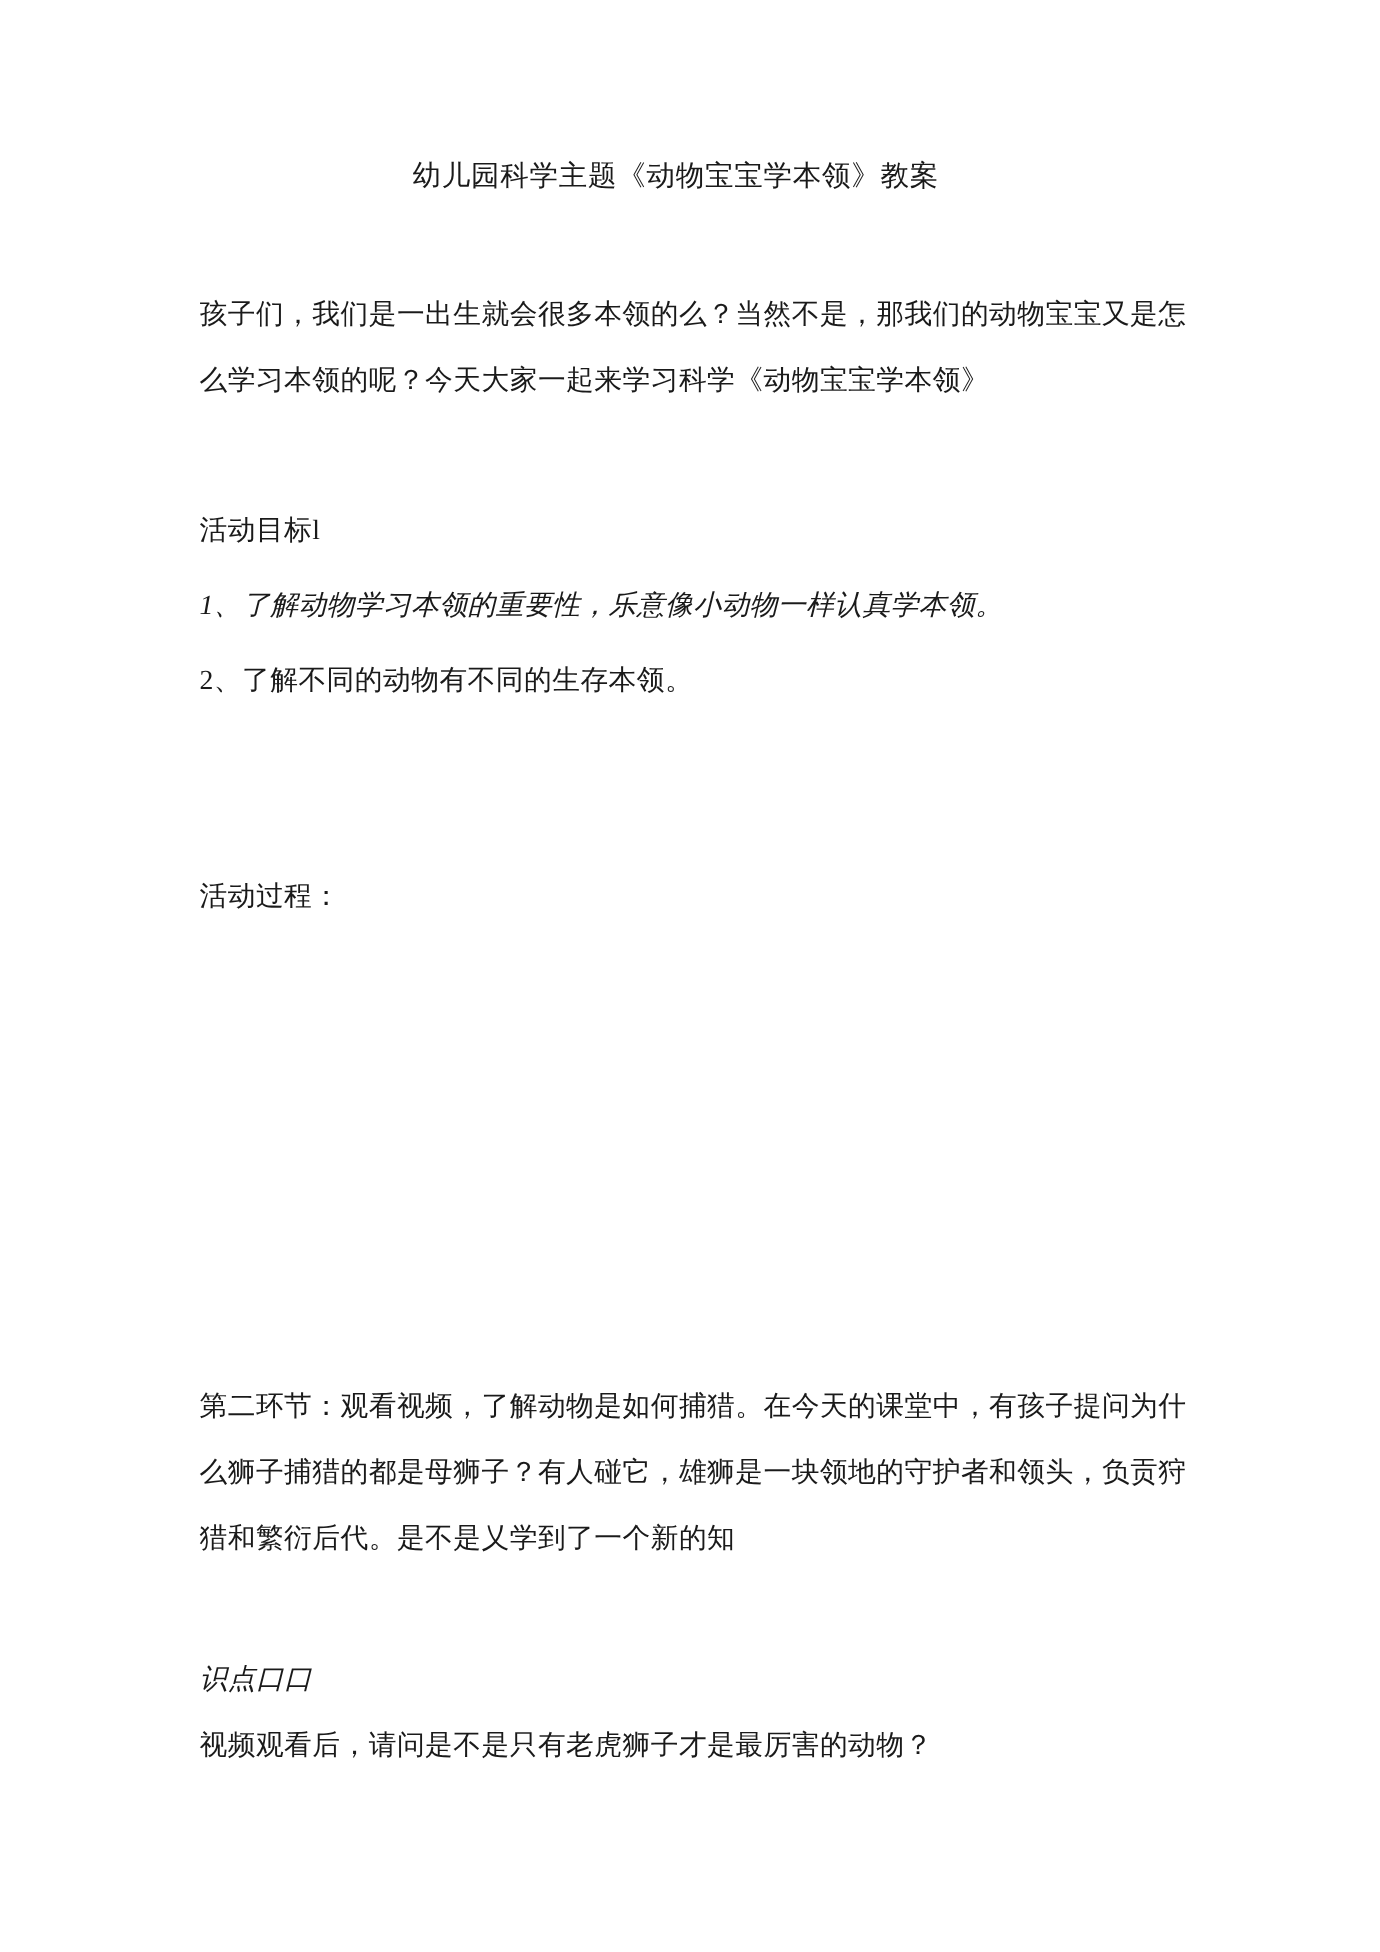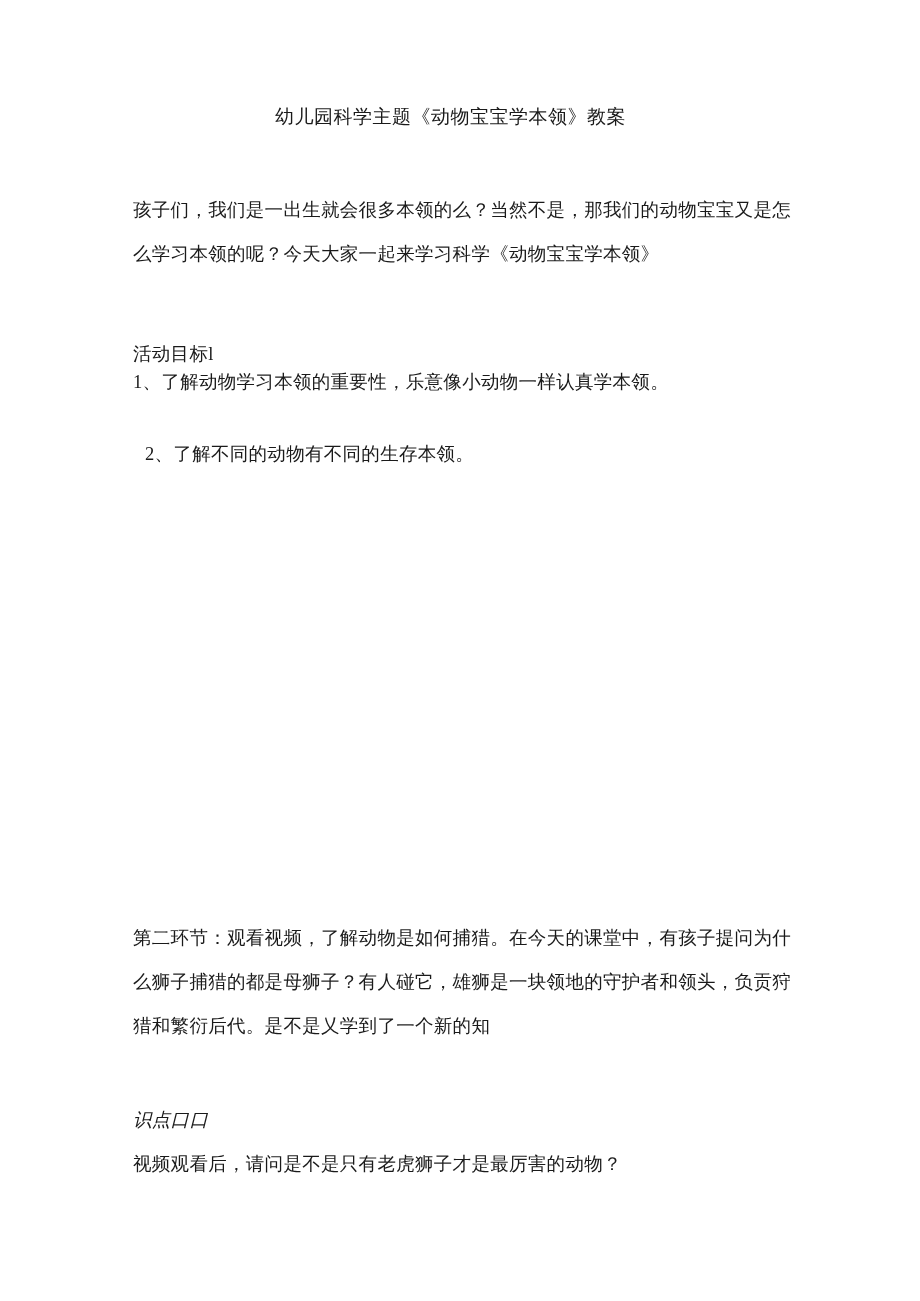--- a/index.html
+++ b/index.html
@@ -43,22 +43,22 @@
   .intro {
     top: 188px;
     text-indent: 0;
   }
   .section-heading {
     font-size: 18.5px;
     line-height: 44px;
     color: #1a1a1a;
   }
   .goals-head { top: 332px; }
-  .goal-line-1 { top: 360px; }
-  .goal-line-2 { top: 432px; margin-left: 12px; }
+  .goal-line-1 { top: 382px; font-style: italic; }
+  .goal-line-2 { top: 432px; }
   .goal-line-3 { top: 486px; }
   .process-head { top: 576px; }
   .para-1 { top: 614px; line-height: 41px; }
   .para-2 { top: 916px; line-height: 44px; }
   .para-3 { top: 1098px; font-style: italic; }
   .para-4 { top: 1142px; }
   .tight { line-height: 41px; }
 </style>
 </head>
 <body>
@@ -69,20 +69,21 @@
 
   <div class="body-block section-heading goals-head">活动目标l</div>
 
   <div class="body-block intro">孩子们，我们是一出生就会很多本领的么？当然不是，那我们的动物宝宝又是怎么学习本领的呢？今天大家一起来学习科学《动物宝宝学本领》</div>
 
   <div class="body-block goal-line-1">1、了解动物学习本领的重要性，乐意像小动物一样认真学本领。</div>
 
   <div class="body-block goal-line-2">2、了解不同的动物有不同的生存本领。</div>
 
 
+  <div class="body-block section-heading process-head">活动过程：</div>
 
 
   <div class="body-block para-2">第二环节：观看视频，了解动物是如何捕猎。在今天的课堂中，有孩子提问为什么狮子捕猎的都是母狮子？有人碰它，雄狮是一块领地的守护者和领头，负贡狩猎和繁衍后代。是不是乂学到了一个新的知</div>
 
   <div class="body-block para-3">识点口口</div>
 
   <div class="body-block para-4">视频观看后，请问是不是只有老虎狮子才是最厉害的动物？</div>
 
 </div>
 

